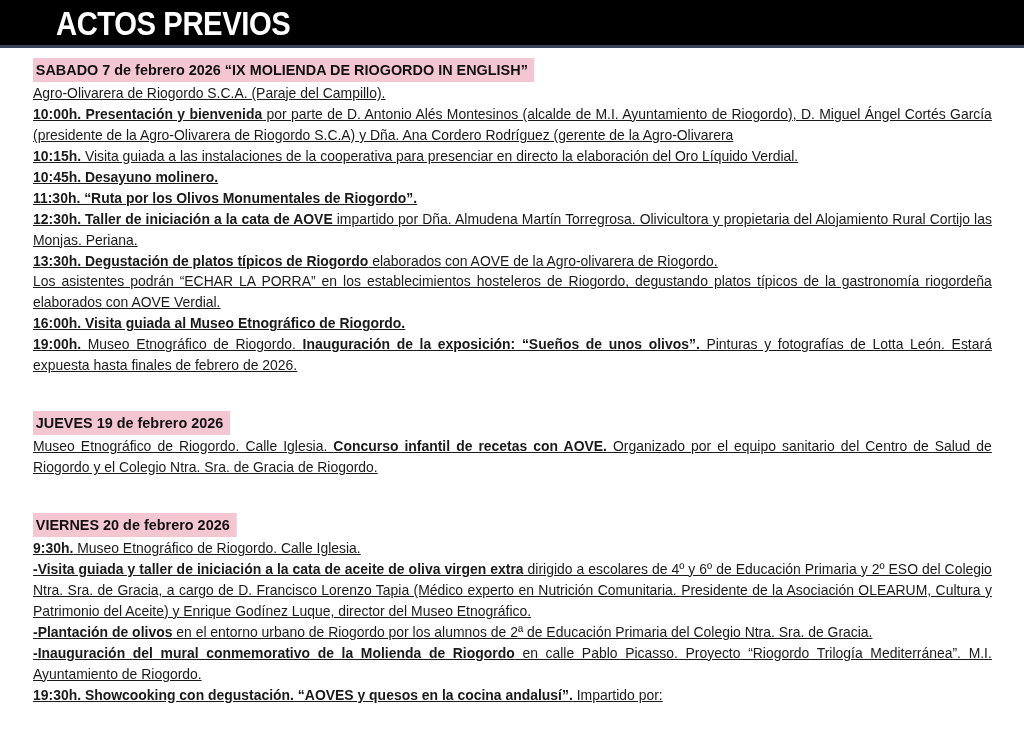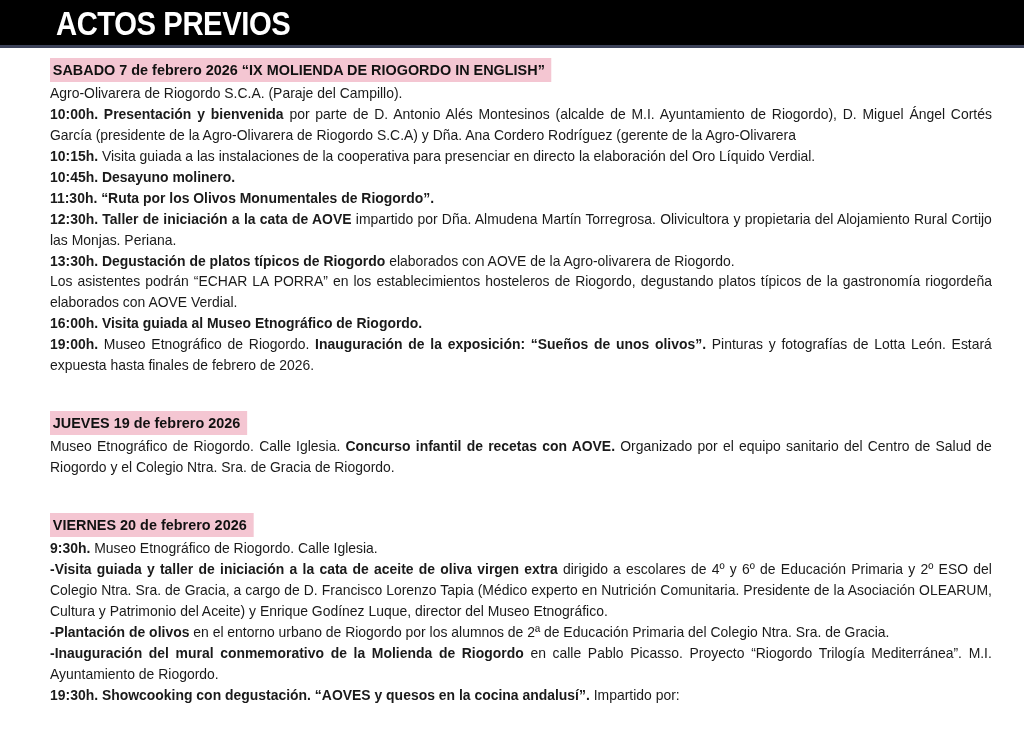--- a/index.html
+++ b/index.html
@@ -37,22 +37,23 @@
     line-height: 1;
   }
   .header-rule {
     width: 100%;
     height: 3px;
     background: #3c4259;
   }
 
   
   .doc {
-    padding: 10px 32px 0 50px;
+    padding: 10px 32px 0 33px;
     box-sizing: border-box;
+    text-decoration: underline;
   }
 
   .section { margin: 0; }
   .section + .section { margin-top: 35px; }
 
   
   .date-heading {
     display: inline-block;
     background: #f4c6d2;
     color: #111111;

